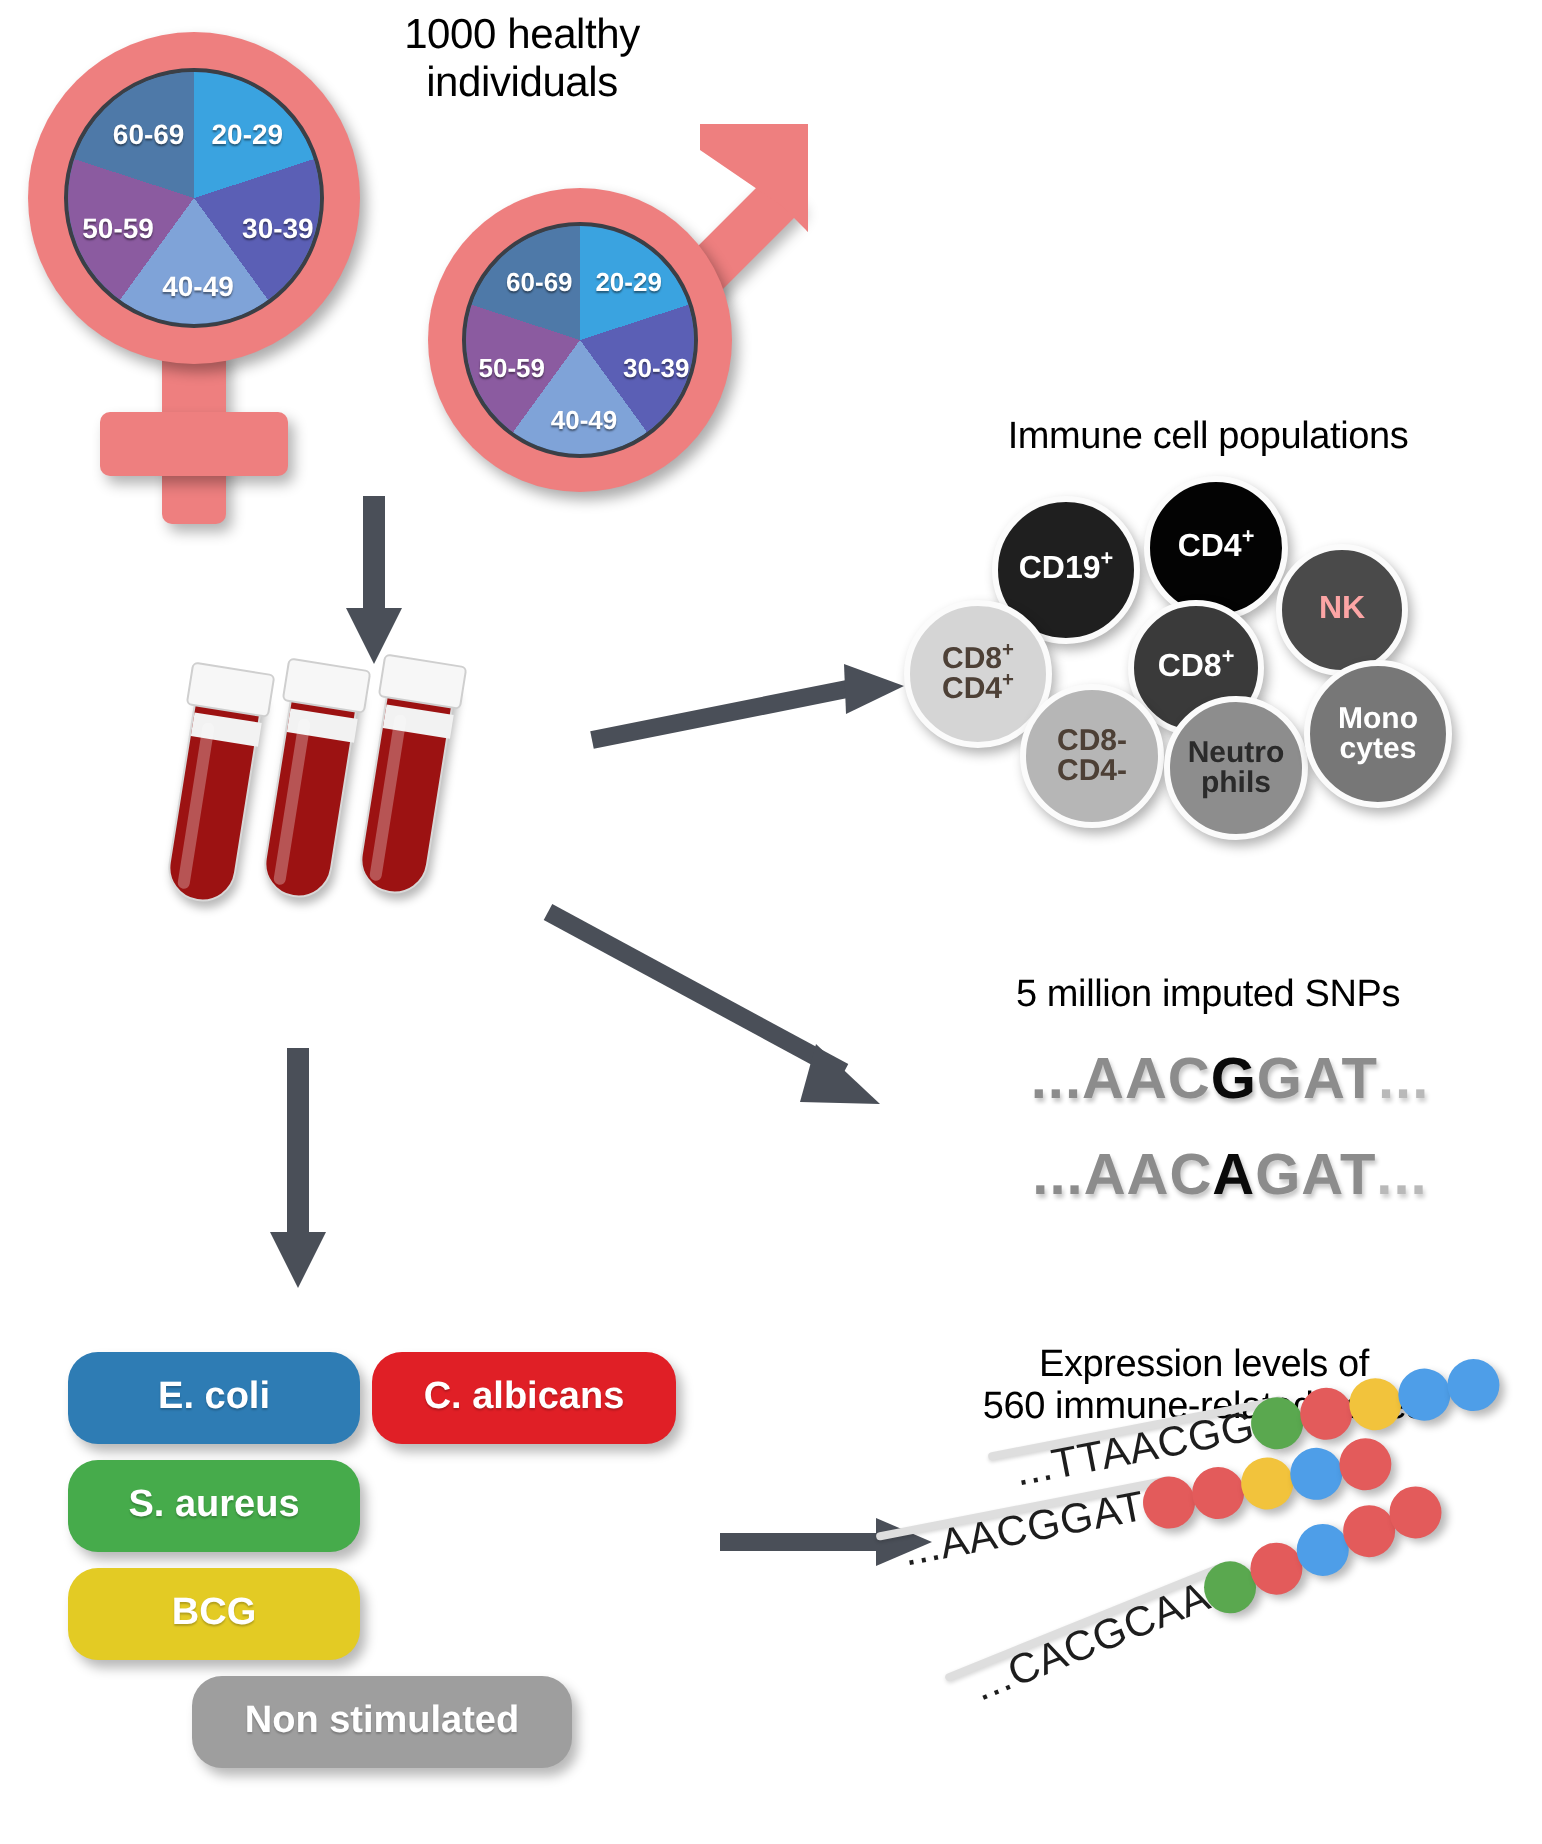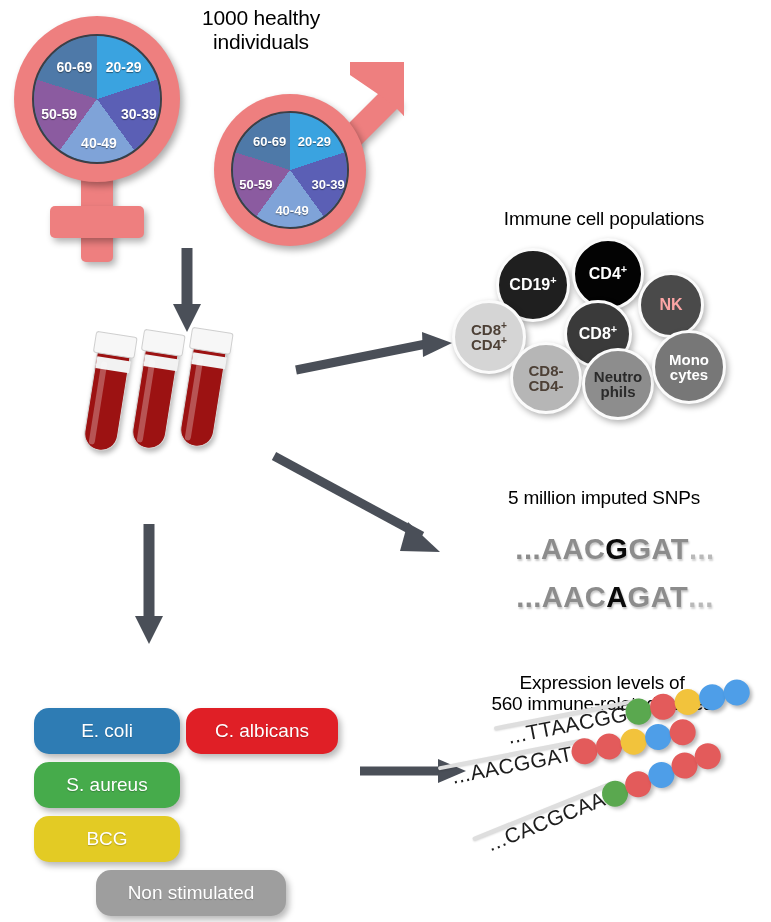--- a/index.html
+++ b/index.html
@@ -74,31 +74,31 @@
   .cell{position:absolute;border-radius:50%;border:3px solid #fbfbfb;
         box-sizing:border-box;display:flex;align-items:center;
         justify-content:center;text-align:center;font-weight:bold;
         line-height:1.03;box-shadow:2px 3px 6px rgba(0,0,0,.30);}
   .cell sup{font-size:.68em;vertical-align:super;line-height:0;}
 
   
   #snps{left:470px;top:524px;width:290px;height:96px;}
   .snp-row{position:absolute;left:0;width:290px;height:42px;
            font-size:29px;font-weight:bold;letter-spacing:.5px;
-           display:flex;align-items:flex-end;justify-content:center;
+           display:flex;align-items:flex-start;justify-content:center;
            white-space:pre;}
   .snp-dim{color:#b9b9b9;text-shadow:1px 2px 2px rgba(0,0,0,.18);}
   .snp-mid{color:#8c8c8c;text-shadow:1px 2px 2px rgba(0,0,0,.22);}
   .snp-hi{color:#0a0a0a;text-shadow:1px 2px 2px rgba(0,0,0,.28);}
 
   
   #stimuli{left:34px;top:676px;width:310px;height:216px;}
-  .stim{position:absolute;border-radius:15px;color:#fff;font-weight:normal;
+  .stim{position:absolute;border-radius:15px;color:#fff;font-weight:bold;
         font-size:19px;display:flex;align-items:center;justify-content:center;
-        box-shadow:3px 4px 6px rgba(0,0,0,.28);text-shadow:0 1px 1px rgba(0,0,0,.22);margin-top:32px;}
+        box-shadow:3px 4px 6px rgba(0,0,0,.28);text-shadow:0 1px 1px rgba(0,0,0,.22);}
 
   
   #genes{left:452px;top:720px;width:312px;height:190px;}
   .strand{position:absolute;height:34px;display:flex;align-items:center;}
   .strand-line{position:absolute;height:4px;background:#dedede;border-radius:2px;
         box-shadow:0 1px 2px rgba(0,0,0,.16);}
   .strand-txt{position:relative;font-size:21px;color:#1d1d1d;white-space:nowrap;
         letter-spacing:.4px;z-index:2;}
   .bead{position:relative;width:26px;height:26px;border-radius:50%;
         margin-left:-1px;box-shadow:2px 3px 4px rgba(0,0,0,.28);z-index:1;}

